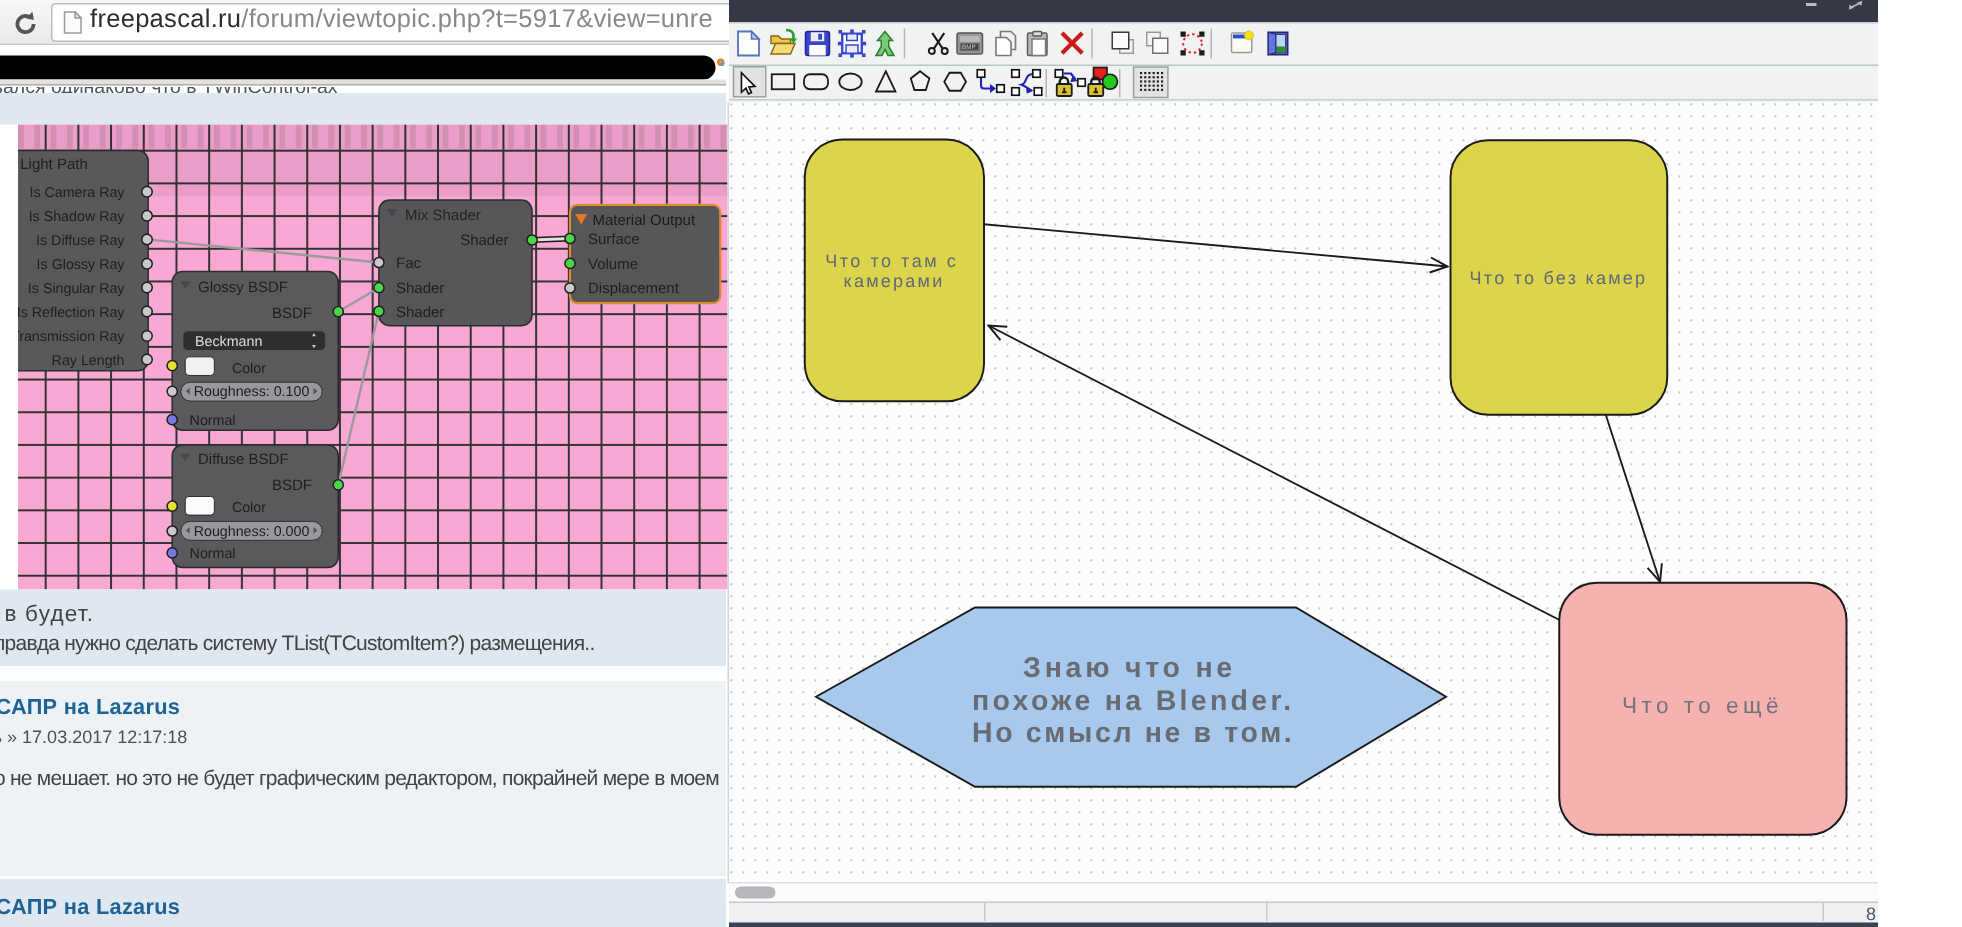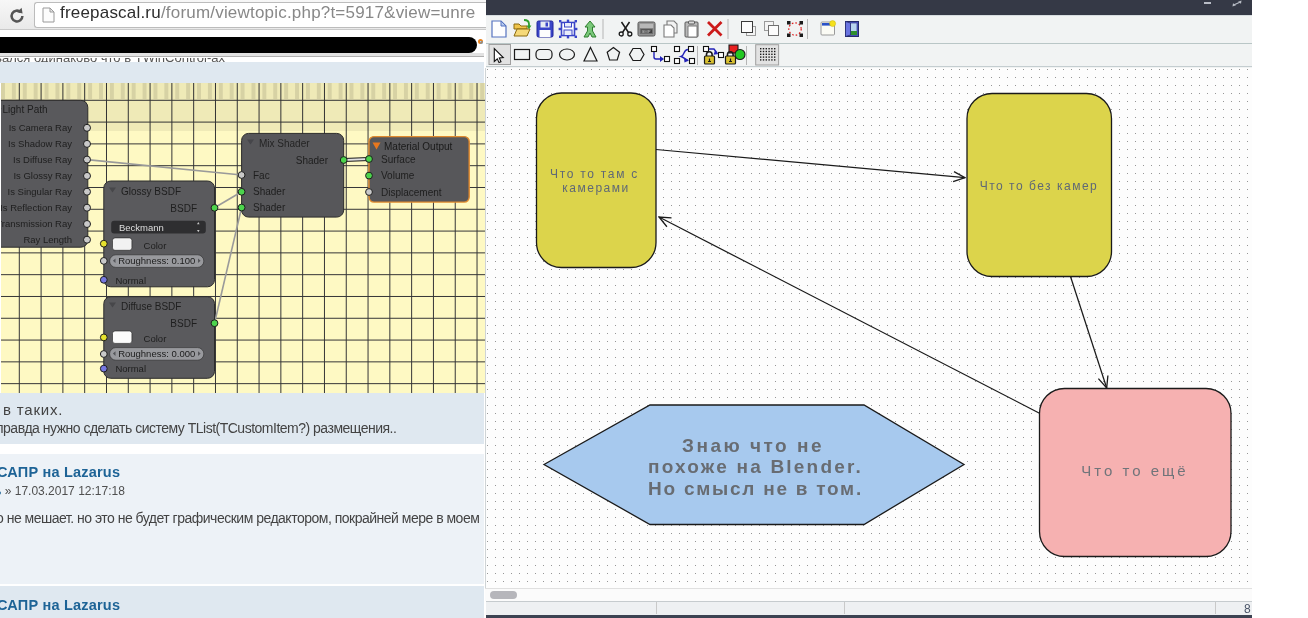--- a/index.html
+++ b/index.html
@@ -30,21 +30,21 @@
 
 <div class="abs" style="left:477.5px;top:39px;width:5px;height:5px;border:2px solid #e8821e;border-radius:50%"></div>
 <div class="abs" style="left:479.5px;top:41px;width:3px;height:3px;border:1px solid #5b9bd5;border-radius:50%;box-sizing:border-box"></div>
 
 <div class="abs" style="left:0;top:57.5px;width:484px;height:5px;overflow:hidden">
  <div class="abs" style="left:-4px;top:-7.5px;font-size:13px;color:#555;white-space:nowrap">зался одинаково что в TWinControl-ах</div>
 </div>
 
 <div class="abs" style="left:0;top:62px;width:484px;height:21px;background:#dfe8f0"></div>
 
-<div class="abs" style="left:1px;top:83px;width:484px;height:310px;overflow:hidden;background:#fef9c3">
+<div class="abs" style="left:12px;top:83px;width:484px;height:310px;overflow:hidden;background:#f9a8d4">
  <div class="abs" style="left:0;top:0;width:484px;height:310px;background-image:linear-gradient(to right,#333335 1px,transparent 1px),linear-gradient(to bottom,#333335 1px,transparent 1px);background-size:21.8px 21.8px;background-position:-4px -5px"></div>
  <div class="abs" style="left:0;top:0;width:484px;height:48px;background:rgba(0,0,0,.06)"></div>
  <div class="abs" style="left:0;top:0;width:484px;height:16px;background-image:linear-gradient(to right,rgba(0,0,0,.10) 4px,transparent 4px);background-size:10.9px 16px"></div>
 
  <svg class="abs" style="left:0;top:0" width="484" height="310" viewBox="0 0 484 310" font-family="Liberation Sans,sans-serif">
 
   <g stroke="#9a9a9a" stroke-width="1.6" fill="none">
    <path d="M86 76.6 L240.6 92"></path>
    <path d="M213.5 124.8 L240.6 108.8"></path>
    <path d="M213.5 240.2 L240.6 124.5"></path>
@@ -141,21 +141,21 @@
     <text x="380" y="112.5">Displacement</text>
    </g>
    <circle cx="368" cy="76" r="3.4" fill="#4cd44c" stroke="#1e1e1e"></circle>
    <circle cx="368" cy="92.6" r="3.4" fill="#4cd44c" stroke="#1e1e1e"></circle>
    <circle cx="368" cy="109" r="3.4" fill="#c9c9c9" stroke="#1e1e1e"></circle>
   </g>
  </svg>
 </div>
 
 <div class="abs" style="left:0;top:393px;width:484px;height:51px;background:#dfe8f0"></div>
-<div class="abs" style="left:3px;top:401px;font-size:15px;letter-spacing:.8px;color:#434343">в таких.</div>
+<div class="abs" style="left:3px;top:401px;font-size:15px;letter-spacing:.8px;color:#434343">в будет.</div>
 <div class="abs" style="left:-4px;top:420px;font-size:14px;letter-spacing:-0.5px;color:#434343;white-space:nowrap">правда нужно сделать систему TList(TCustomItem?) размещения..</div>
 
 <div class="abs" style="left:0;top:453.5px;width:484px;height:130px;background:#edf2f7"></div>
 <div class="abs" style="left:-3px;top:463.5px;font-size:14.5px;font-weight:bold;color:#1d6396;letter-spacing:.2px">САПР на Lazarus</div>
 <div class="abs" style="left:-6px;top:484px;font-size:12px;color:#4f4f4f"><b style="color:#1d6396">ь</b> » 17.03.2017 12:17:18</div>
 <div class="abs" style="left:-4px;top:510px;font-size:14px;letter-spacing:-0.5px;color:#434343;white-space:nowrap">о не мешает. но это не будет графическим редактором, покрайней мере в моем</div>
 
 <div class="abs" style="left:0;top:586px;width:484px;height:32px;background:#dfe8f0"></div>
 <div class="abs" style="left:-3px;top:596.5px;font-size:14.5px;font-weight:bold;color:#1d6396;letter-spacing:.2px">САПР на Lazarus</div>
 

